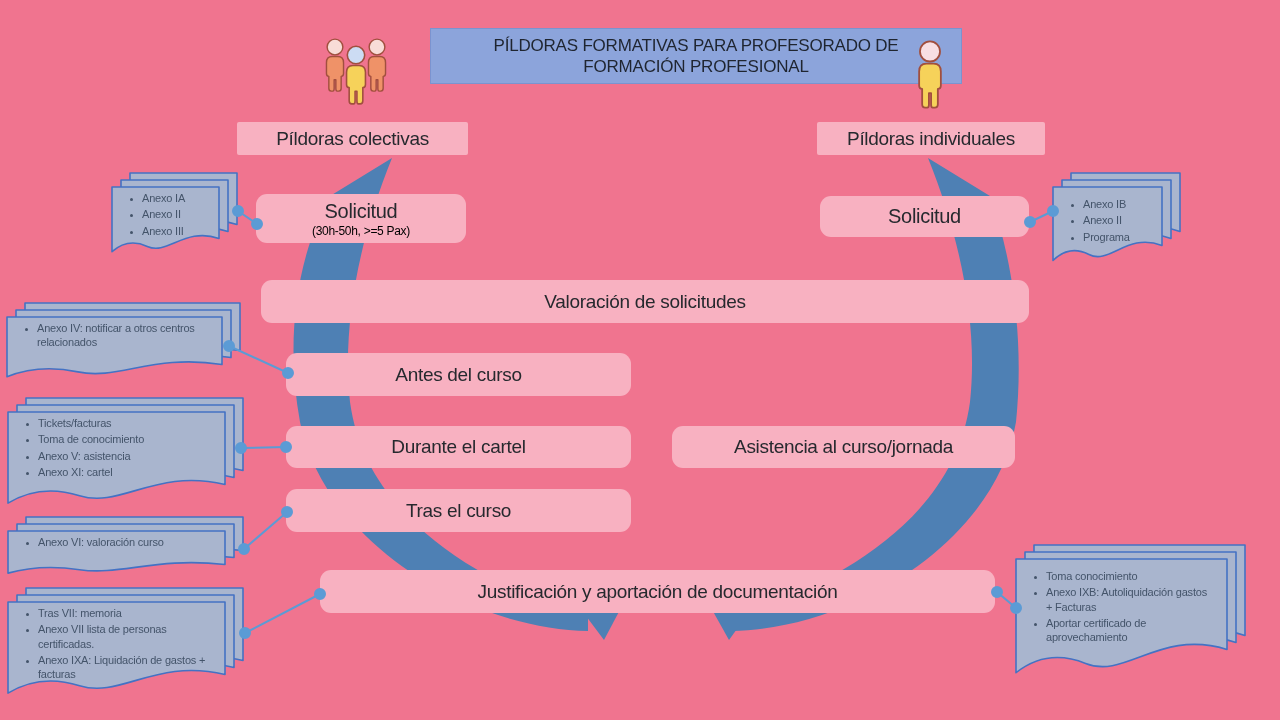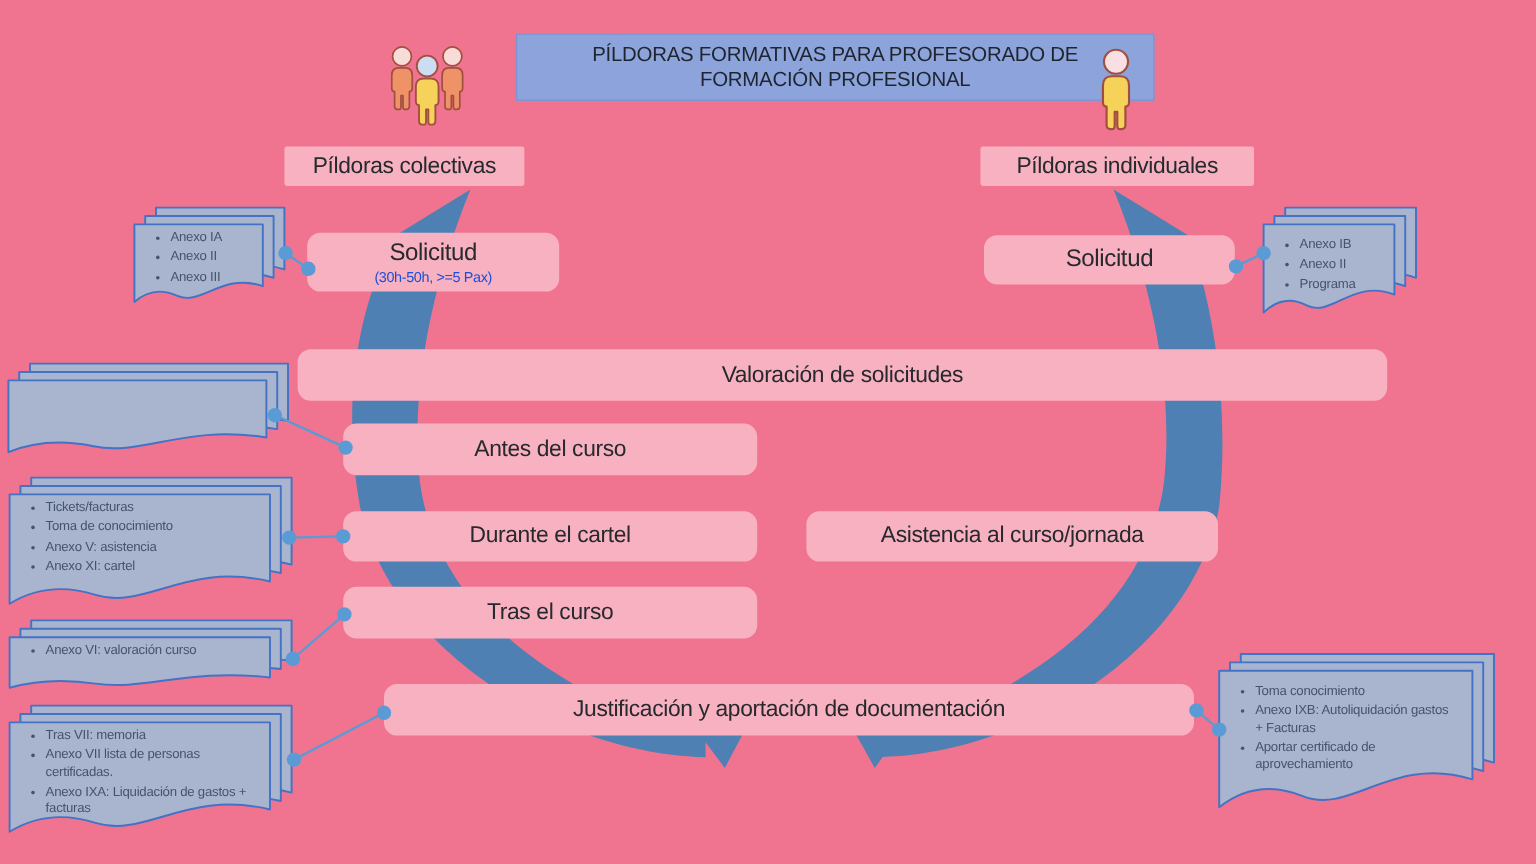--- a/index.html
+++ b/index.html
@@ -29,21 +29,21 @@
     position:absolute;
     background:var(--box);
     display:flex;flex-direction:column;align-items:center;justify-content:center;
     z-index:2;
     letter-spacing:-0.3px;
   }
   .rounded{border-radius:11px;}
   .sq{border-radius:2px;}
   .pinkbox .lbl{font-size:19px;color:var(--ink);white-space:nowrap;}
   .pinkbox .lbl.big{font-size:20px;}
-  .pinkbox .sub{font-size:12px;margin-top:1px;color:#1d4ed8;}
+  .pinkbox .sub{font-size:12px;margin-top:1px;color:#000000;}
   #title-banner{
     position:absolute;left:430px;top:28px;width:532px;height:56px;
     background:var(--title-fill);
     border:1px solid var(--title-border);
     display:flex;align-items:center;justify-content:center;
     text-align:center;z-index:2;
   }
   #title-banner .t{
     font-size:17px;line-height:1.25;letter-spacing:-0.2px;color:#1f2530;
     padding:0 26px;
@@ -97,35 +97,35 @@
   </defs>
   <use href="#person" class="person-salmon" x="0" y="1" width="38" height="55"></use>
   <use href="#person" class="person-salmon" x="42" y="1" width="38" height="55"></use>
   <use href="#person" class="person-yellow-blue" x="19" y="8" width="42" height="61"></use>
 </svg>
 
 <svg class="icon-wrap" style="left:904px;top:40px;width:52px;height:70px;" viewBox="0 0 40 58">
   <use href="#person" class="person-yellow-pink" x="0" y="0" width="40" height="58"></use>
 </svg>
 
-<div class="pinkbox sq" style="left:237px;top:122px;width:200px;height:33px;">
+<div class="pinkbox sq" style="left:237px;top:122px;width:231px;height:33px;">
   <div class="lbl">Píldoras colectivas</div>
 </div>
 <div class="pinkbox sq" style="left:817px;top:122px;width:228px;height:33px;">
   <div class="lbl">Píldoras individuales</div>
 </div>
 
 <div class="pinkbox rounded" style="left:256px;top:194px;width:210px;height:49px;">
   <div class="lbl big">Solicitud</div>
   <div class="sub">(30h-50h, &gt;=5 Pax)</div>
 </div>
 <div class="pinkbox rounded" style="left:820px;top:196px;width:209px;height:41px;">
   <div class="lbl big">Solicitud</div>
 </div>
-<div class="pinkbox rounded" style="left:248px;top:280px;width:908px;height:43px;margin-top:11px;">
+<div class="pinkbox rounded" style="left:261px;top:280px;width:768px;height:43px;">
   <div class="lbl">Valoración de solicitudes</div>
 </div>
 <div class="pinkbox rounded" style="left:286px;top:353px;width:345px;height:43px;">
   <div class="lbl">Antes del curso</div>
 </div>
 <div class="pinkbox rounded" style="left:286px;top:426px;width:345px;height:42px;">
   <div class="lbl">Durante el cartel</div>
 </div>
 <div class="pinkbox rounded" style="left:672px;top:426px;width:343px;height:42px;">
   <div class="lbl">Asistencia al curso/jornada</div>
@@ -148,20 +148,23 @@
       <li>Anexo II</li>
       <li>Anexo III</li>
     </ul>
 </div>
 <div class="note-stack" style="left:7px;top:303px;width:233px;height:75px;">
   <svg viewBox="0 0 233 75">
       <path d="M18,0 H233 V47.58 C164.20000000000002,36.6 129.8,63.440000000000005 88.95,54.9 C56.699999999999996,48.190000000000005 33.05,53.68 18,59.78 Z"></path>
       <path d="M9,7 H224 V54.58 C155.20000000000002,43.6 120.8,70.44 79.95,61.9 C47.699999999999996,55.190000000000005 24.05,60.68 9,66.78 Z"></path>
       <path d="M0,14 H215 V61.58 C146.20000000000002,50.6 111.8,77.44 70.95,68.9 C38.699999999999996,62.190000000000005 15.05,67.68 0,73.78 Z"></path>
     </svg>
+  <ul class="note-list">
+      <li>Anexo IV: notificar a otros centros relacionados</li>
+    </ul>
 </div>
 <div class="note-stack" style="left:8px;top:398px;width:235px;height:107px;">
   <svg viewBox="0 0 235 107">
       <path d="M18,0 H235 V72.54 C165.56,55.8 130.84,96.72 89.61,83.7 C57.059999999999995,73.47 33.19,81.84 18,91.14 Z"></path>
       <path d="M9,7 H226 V79.54 C156.56,62.8 121.84,103.72 80.61,90.7 C48.059999999999995,80.47 24.19,88.84 9,98.14 Z"></path>
       <path d="M0,14 H217 V86.54 C147.56,69.8 112.84,110.72 71.61,97.7 C39.059999999999995,87.47 15.190000000000001,95.84 0,105.14 Z"></path>
     </svg>
   <ul class="note-list">
       <li>Tickets/facturas</li>
       <li>Toma de conocimiento</li>

